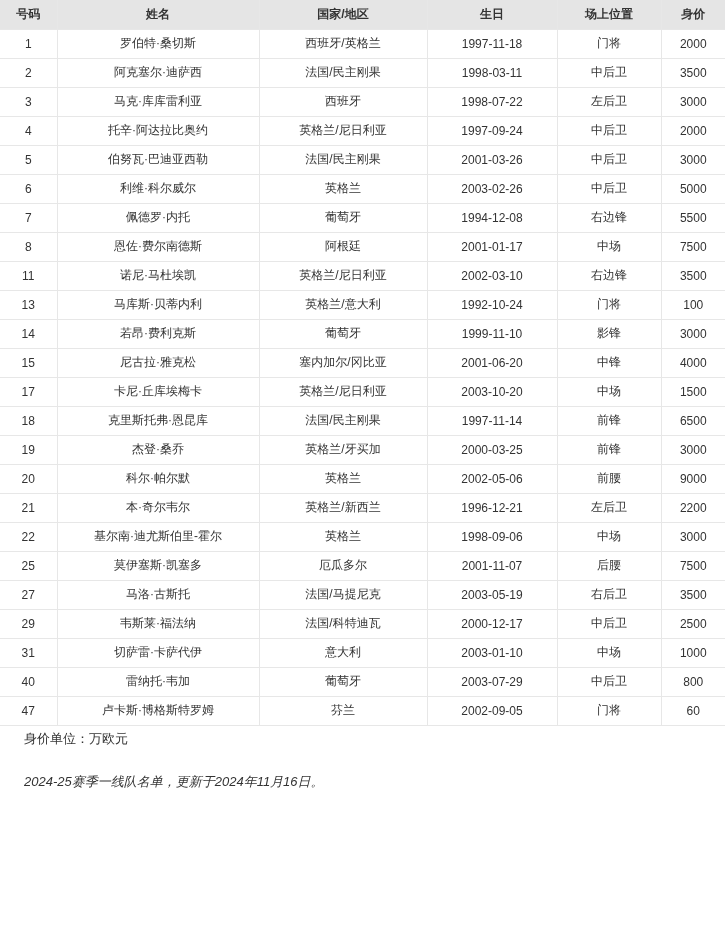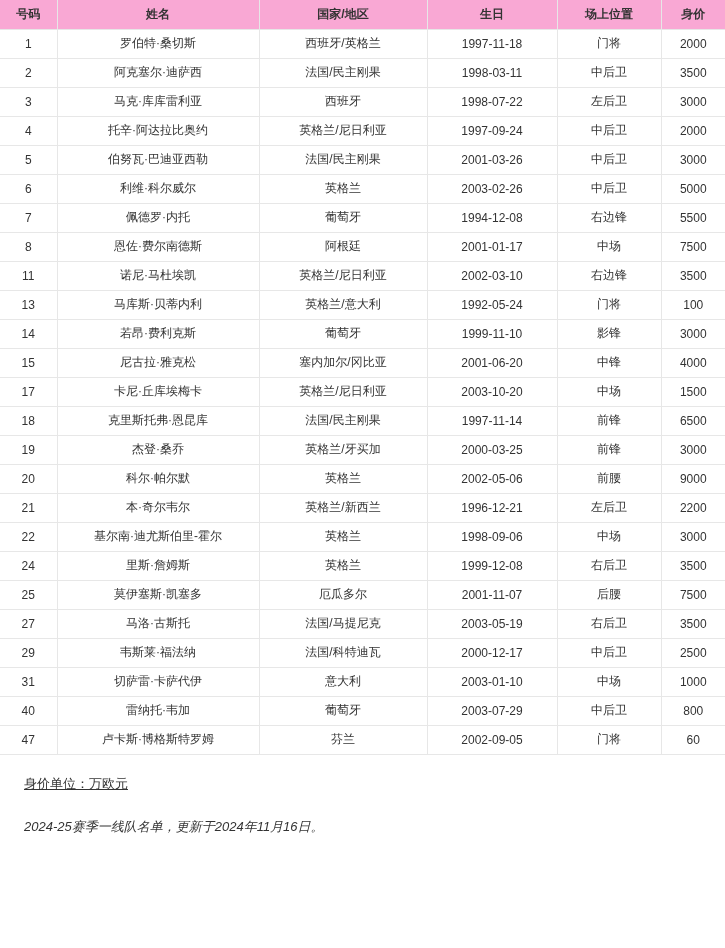--- a/index.html
+++ b/index.html
@@ -27,36 +27,35 @@
     border-bottom: 1px solid #e7e7e7;
     border-left: 1px solid #e7e7e7;
     overflow: hidden;
     white-space: nowrap;
     box-sizing: border-box;
   }
   table.roster th:first-child, table.roster td:first-child {
     border-left: none;
   }
   table.roster thead th {
-    background: #f9a8d4;
+    background: #e5e5e5;
     font-weight: bold;
     color: #333333;
   }
   table.roster tbody td {
     background: #ffffff;
     color: #333333;
   }
   .footer-area {
     padding: 0 0 0 24px;
   }
   .unit-note {
-    margin-top: 20px;
+    margin-top: 4px;
     font-size: 13px;
     color: #333333;
-    text-decoration: underline;
   }
   .update-note {
     margin-top: 25px;
     font-size: 13px;
     font-style: italic;
     color: #333333;
   }
 </style>
 </head>
 <body>
@@ -152,21 +151,21 @@
           <td>诺尼·马杜埃凯</td>
           <td>英格兰/尼日利亚</td>
           <td>2002-03-10</td>
           <td>右边锋</td>
           <td>3500</td>
         </tr>
         <tr>
           <td>13</td>
           <td>马库斯·贝蒂内利</td>
           <td>英格兰/意大利</td>
-          <td>1992-05-24</td>
+          <td>1992-10-24</td>
           <td>门将</td>
           <td>100</td>
         </tr>
         <tr>
           <td>14</td>
           <td>若昂·费利克斯</td>
           <td>葡萄牙</td>
           <td>1999-11-10</td>
           <td>影锋</td>
           <td>3000</td>
@@ -221,28 +220,20 @@
         </tr>
         <tr>
           <td>22</td>
           <td>基尔南·迪尤斯伯里-霍尔</td>
           <td>英格兰</td>
           <td>1998-09-06</td>
           <td>中场</td>
           <td>3000</td>
         </tr>
         <tr>
-          <td>24</td>
-          <td>里斯·詹姆斯</td>
-          <td>英格兰</td>
-          <td>1999-12-08</td>
-          <td>右后卫</td>
-          <td>3500</td>
-        </tr>
-        <tr>
           <td>25</td>
           <td>莫伊塞斯·凯塞多</td>
           <td>厄瓜多尔</td>
           <td>2001-11-07</td>
           <td>后腰</td>
           <td>7500</td>
         </tr>
         <tr>
           <td>27</td>
           <td>马洛·古斯托</td>

